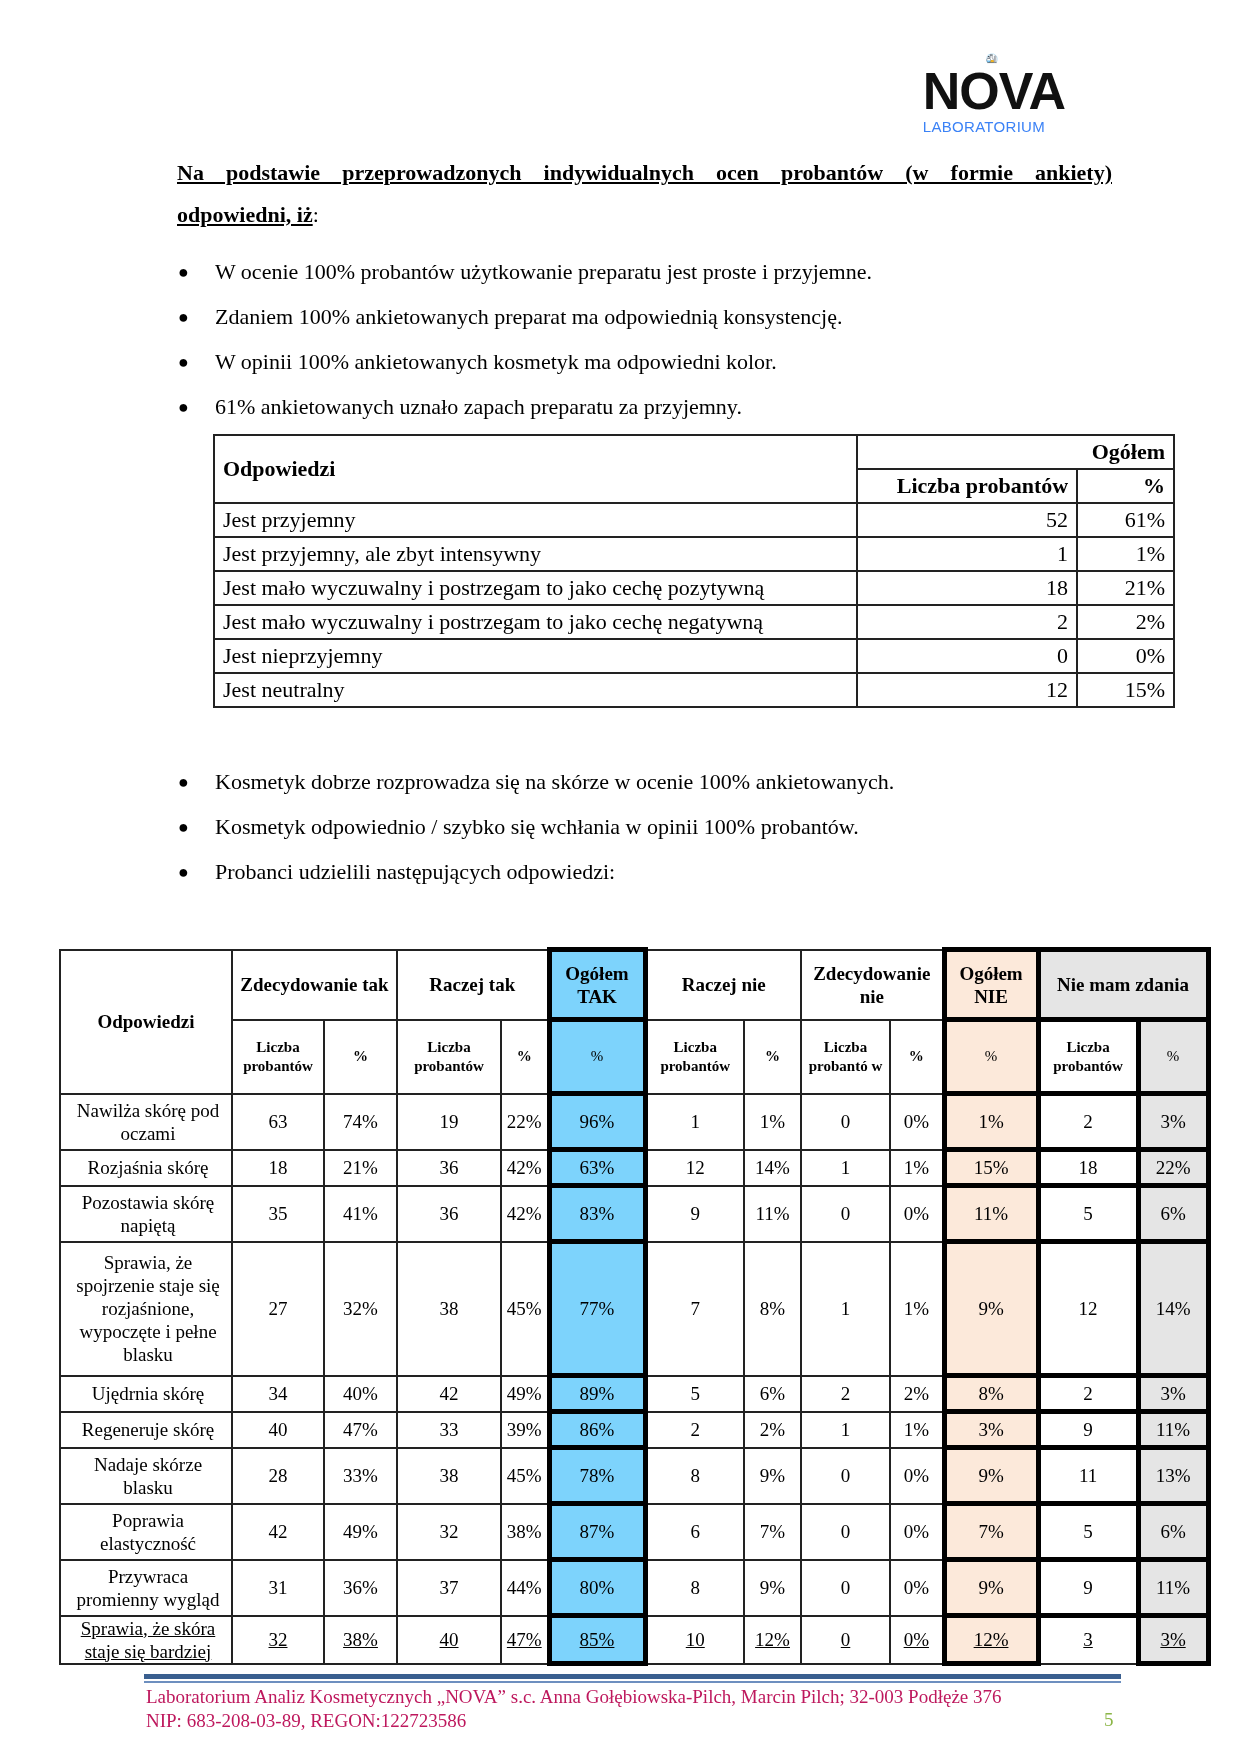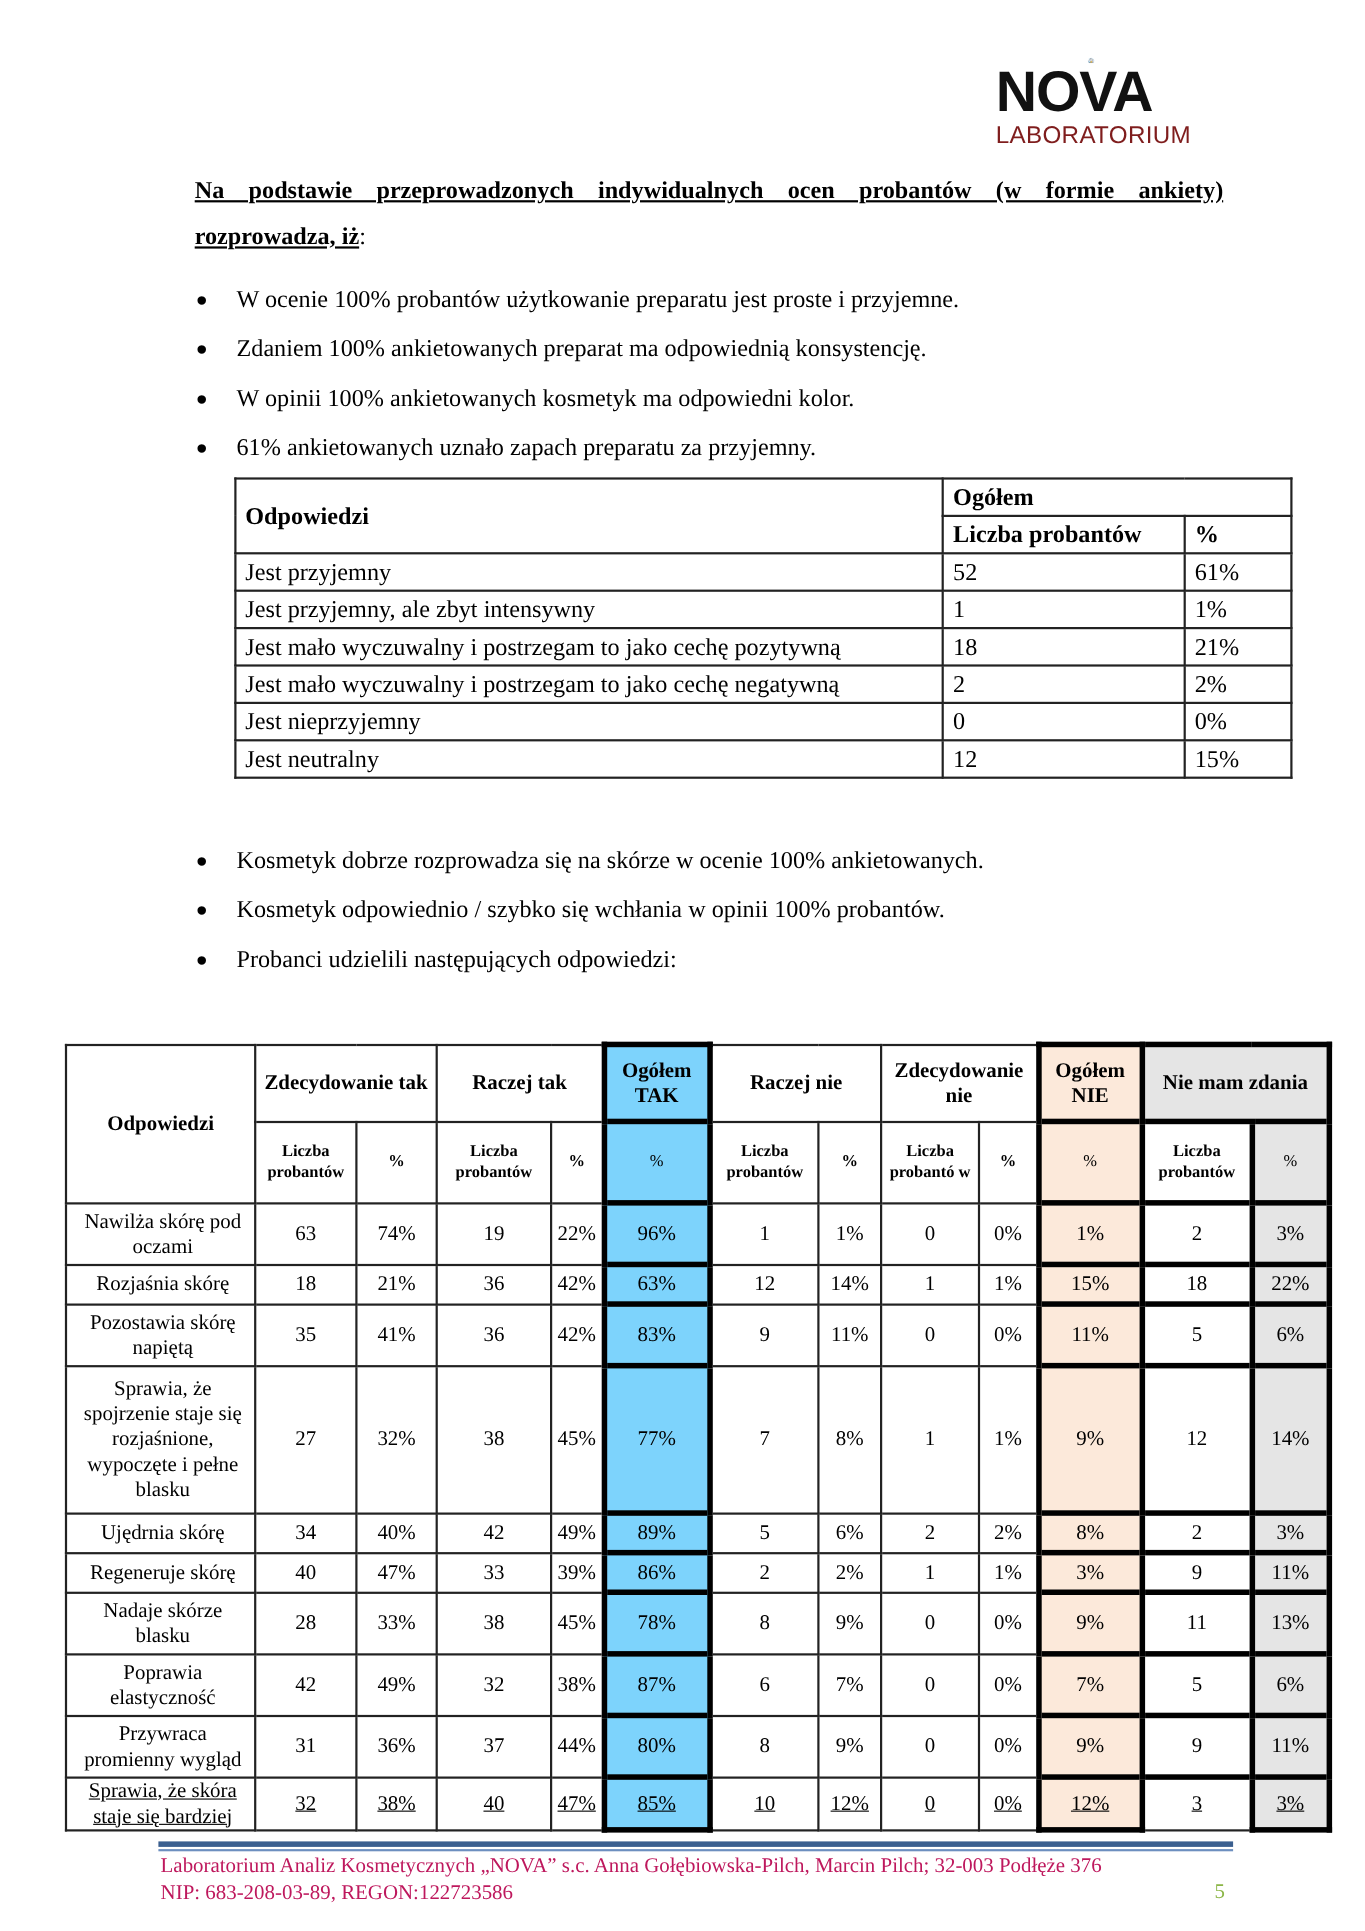--- a/index.html
+++ b/index.html
@@ -2,37 +2,37 @@
 <html><head>
 <meta charset="utf-8">
 <style>
   html, body { margin: 0; padding: 0; background: #ffffff; }
   body { width: 1241px; height: 1755px; position: relative; overflow: hidden;
          font-family: "Liberation Serif", "DejaVu Serif", serif; color: #000; }
   .logo { position: absolute; left: 872px; top: 52px; width: 240px; height: 82px; display: flex; align-items: center; flex-direction: column; }
   .logo svg { width: 82px; height: 82px; }
   .logo-text { margin-left: 4px; display: flex; flex-direction: column; line-height: 1; }
   .logo-nova { font-family: "Liberation Sans", "DejaVu Sans", sans-serif; font-weight: bold; font-size: 52px; letter-spacing: -1px; color: #111; }
-  .logo-lab { font-family: "Liberation Sans", "DejaVu Sans", sans-serif; font-size: 22px; color: #7f1d1d; letter-spacing: 0.3px; margin-top: 2px; }
+  .logo-lab { font-family: "Liberation Sans", "DejaVu Sans", sans-serif; font-size: 15px; color: #3b82f6; letter-spacing: 0.3px; margin-top: 2px; }
 
   .intro { position: absolute; left: 177px; top: 153px; width: 935px; font-size: 22px; font-weight: bold;
            line-height: 40px; text-align: justify; text-align-last: justify; }
   .intro .u { text-decoration: underline; }
   .intro2 { position: absolute; left: 177px; top: 195px; font-size: 22px; line-height: 40px; }
   .intro2 .u { text-decoration: underline; font-weight: bold; }
 
   ul.bullets { position: absolute; left: 177px; margin: 0; padding: 0; list-style: none; font-size: 22px; }
   ul.bullets li { position: relative; padding-left: 38px; height: 45px; line-height: 28px; white-space: nowrap; }
   ul.bullets li .dot { position: absolute; left: 1px; top: 0; font-size: 18px; }
 
   table { border-collapse: collapse; }
   .t1 { position: absolute; left: 213px; top: 434px; width: 962px; font-size: 22px; }
   .t1 td, .t1 th { border: 2px solid #222; padding: 0 8px; height: 32px; }
   .t1 th { font-weight: bold; }
-  .t1 .c { text-align: left; }
+  .t1 .c { text-align: right; }
   .t1 .l { text-align: left; }
 
   .t2 { position: absolute; left: 59px; top: 947px; width: 1148px; font-size: 19px; table-layout: fixed; }
   .t2 td, .t2 th { border: 2px solid #222; text-align: center; padding: 0 2px; }
   .t2 th { font-weight: bold; }
   .t2 .hdr1 { height: 70px; font-size: 19px; line-height: 23px; }
   .t2 .hdr2 { height: 74px; font-size: 15px; line-height: 19px; }
   .t2 .lab { text-align: center; padding-left: 6px; line-height: 23px; }
   .blue { background: #7dd3fc; }
   .peach { background: #fce9da; }
@@ -72,21 +72,21 @@
   <div class="logo-text">
     <span class="logo-nova">NOVA</span>
     <span class="logo-lab">LABORATORIUM</span>
   </div>
 </div>
 
 <div class="intro">
   <span class="u">Na podstawie przeprowadzonych indywidualnych ocen probantów (w formie ankiety)</span>
 </div>
 <div class="intro2">
-  <span class="u">rozprowadza, iż</span><span>:</span>
+  <span class="u">odpowiedni, iż</span><span>:</span>
 </div>
 
 <ul class="bullets" style="top:258px;">
   <li><span class="dot">●</span><span>W ocenie 100% probantów użytkowanie preparatu jest proste i przyjemne.</span></li>
   <li><span class="dot">●</span><span>Zdaniem 100% ankietowanych preparat ma odpowiednią konsystencję.</span></li>
   <li><span class="dot">●</span><span>W opinii 100% ankietowanych kosmetyk ma odpowiedni kolor.</span></li>
   <li><span class="dot">●</span><span>61% ankietowanych uznało zapach preparatu za przyjemny.</span></li>
 </ul>
 
 <table class="t1">

